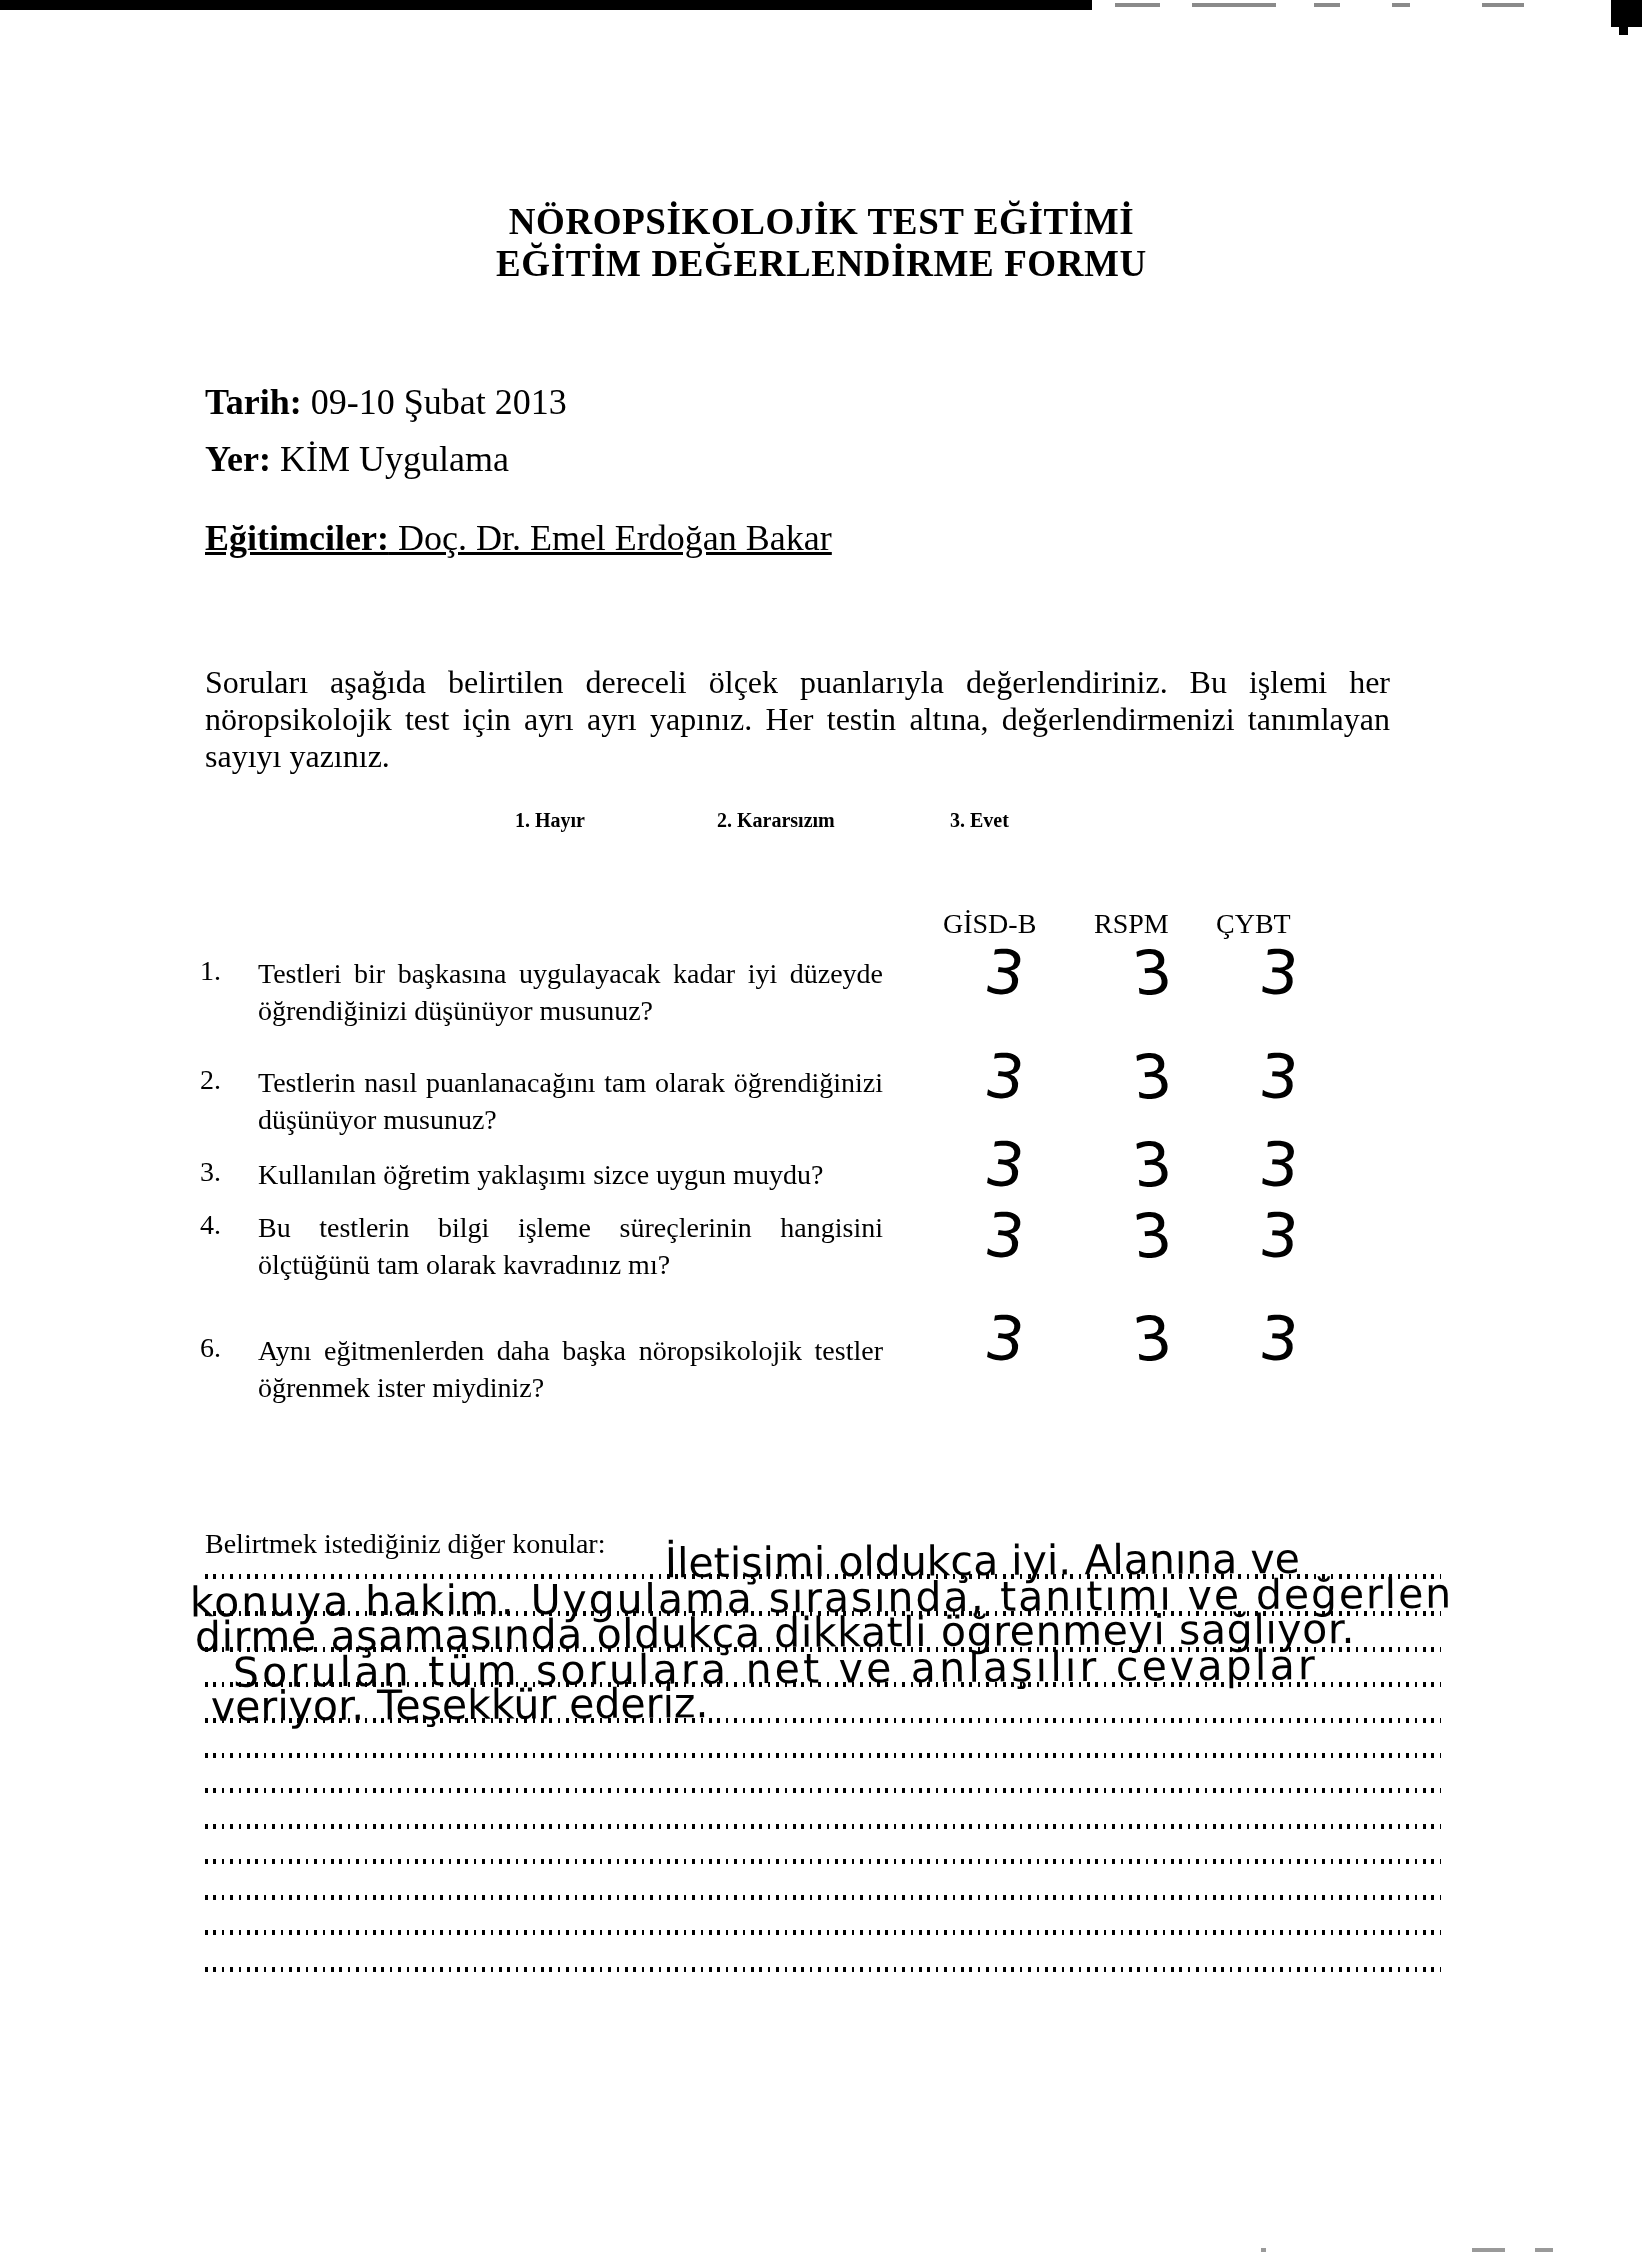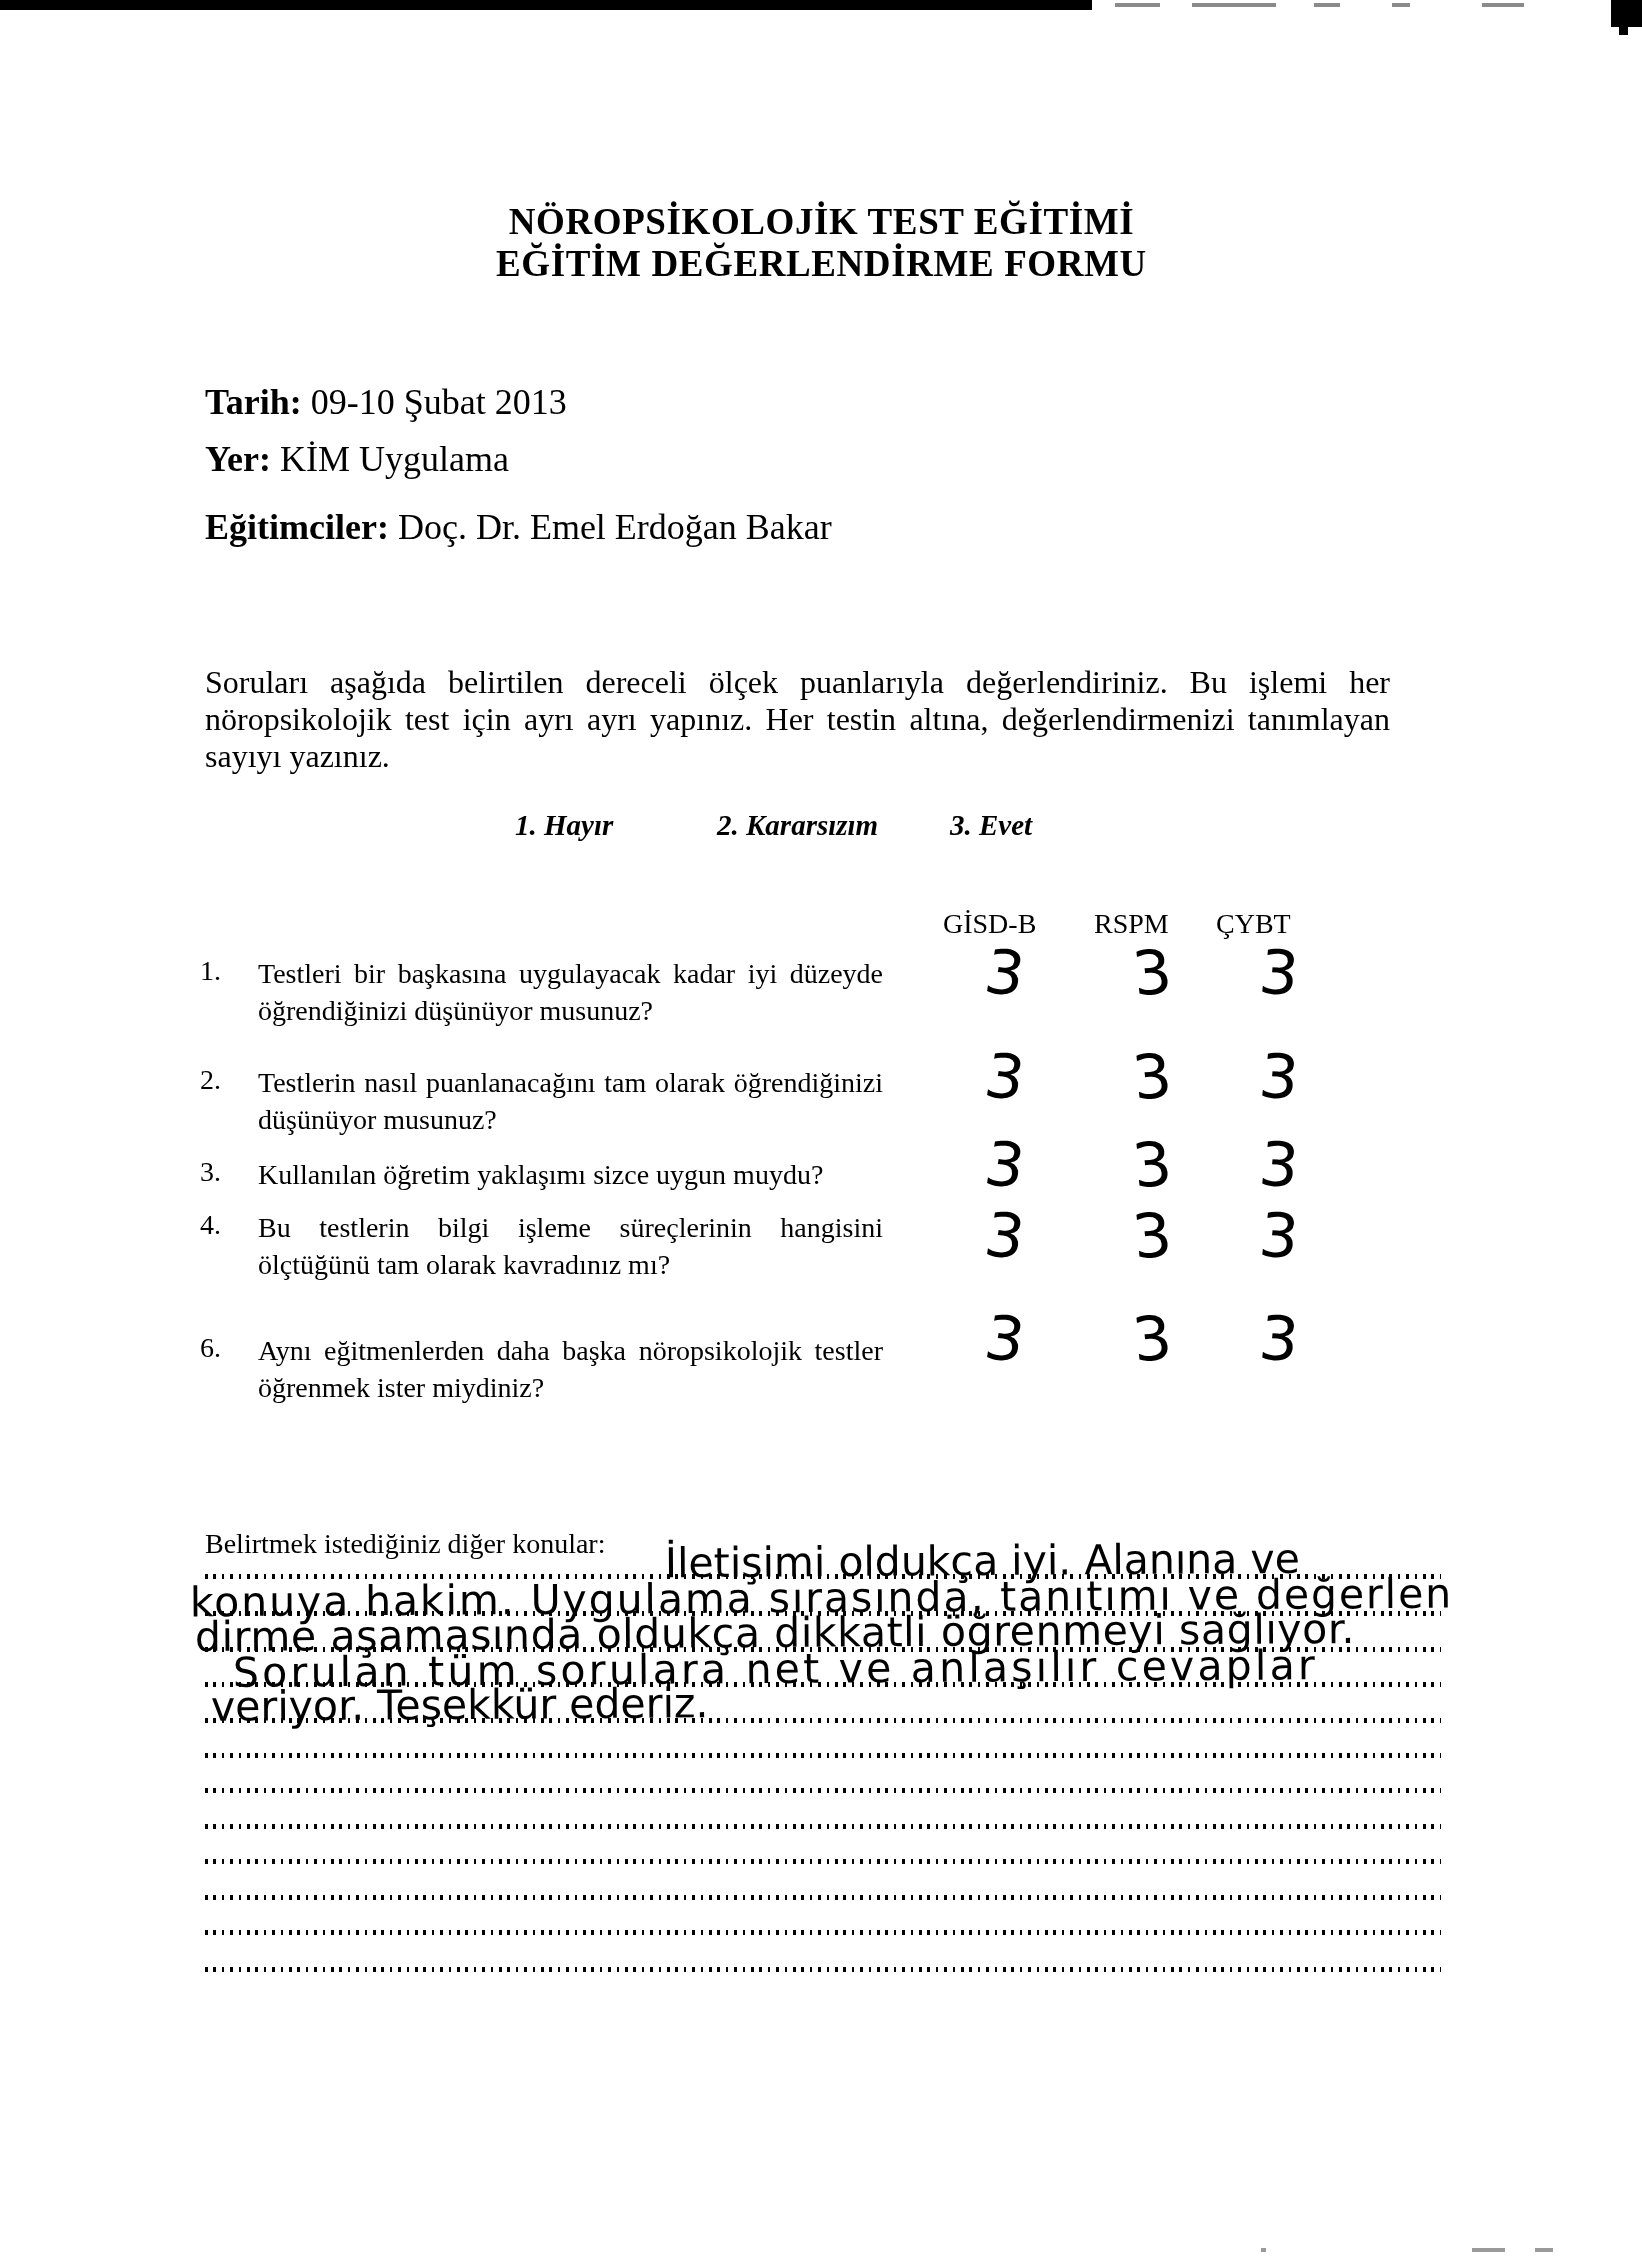--- a/index.html
+++ b/index.html
@@ -14,21 +14,21 @@
   .cornertail{left:1619px;top:27px;width:9px;height:8.4px;background:#000;}
   .botmark{background:#9a9a9a;height:3.9px;top:2248px;}
 
   
   .title{left:0;top:201px;width:1643px;text-align:center;font-weight:bold;
          font-size:37px;line-height:42px;letter-spacing:0.6px;}
   .infoline{left:205px;font-size:36px;white-space:nowrap;}
   .infoline b{font-weight:bold;}
   .para{left:205px;top:664px;width:1185px;font-size:32px;line-height:37px;
         text-align:justify;}
-  .scaleitem{top:809px;font-size:29px;font-weight:bold;white-space:nowrap;font-style:italic;}
+  .scaleitem{top:809px;font-size:20px;font-weight:bold;white-space:nowrap;}
   .colhead{top:908px;font-size:28px;white-space:nowrap;}
 
   .q{left:0;top:0;width:1643px;}
   .qnum{position:absolute;left:200px;font-size:28px;}
   .qtext{position:absolute;left:258px;width:625px;font-size:28px;
          line-height:37px;text-align:justify;}
 
   
   .ansrow{left:0;width:1643px;height:64px;}
   .ans{position:absolute;font-family:"DejaVu Sans",sans-serif;font-size:61px;
@@ -66,21 +66,21 @@
   <div class="abs cornerblock"></div>
   <div class="abs cornertail"></div>
 
   <div class="abs title">
     <div>NÖROPSİKOLOJİK TEST EĞİTİMİ</div>
     <div>EĞİTİM DEĞERLENDİRME FORMU</div>
   </div>
 
   <div class="abs infoline" style="top:381px;"><b>Tarih:</b><span> 09-10 Şubat 2013</span></div>
   <div class="abs infoline" style="top:438px;"><b>Yer:</b><span> KİM Uygulama</span></div>
-  <div class="abs infoline" style="top:506px;"><b>Eğitimciler:</b><span> Doç. Dr. Emel Erdoğan Bakar</span></div>
+  <div class="abs infoline" style="top:517px;text-decoration:underline;"><b>Eğitimciler:</b><span> Doç. Dr. Emel Erdoğan Bakar</span></div>
 
   <div class="abs para">Soruları aşağıda belirtilen dereceli ölçek puanlarıyla değerlendiriniz. Bu işlemi her nöropsikolojik test için ayrı ayrı yapınız. Her testin altına, değerlendirmenizi tanımlayan sayıyı yazınız.</div>
 
   <div class="abs scaleitem" style="left:515px;">1.  Hayır</div>
   <div class="abs scaleitem" style="left:717px;">2. Kararsızım</div>
   <div class="abs scaleitem" style="left:950px;">3. Evet</div>
 
   <div class="abs colhead" style="left:943px;">GİSD-B</div>
   <div class="abs colhead" style="left:1094px;">RSPM</div>
   <div class="abs colhead" style="left:1216px;">ÇYBT</div>

